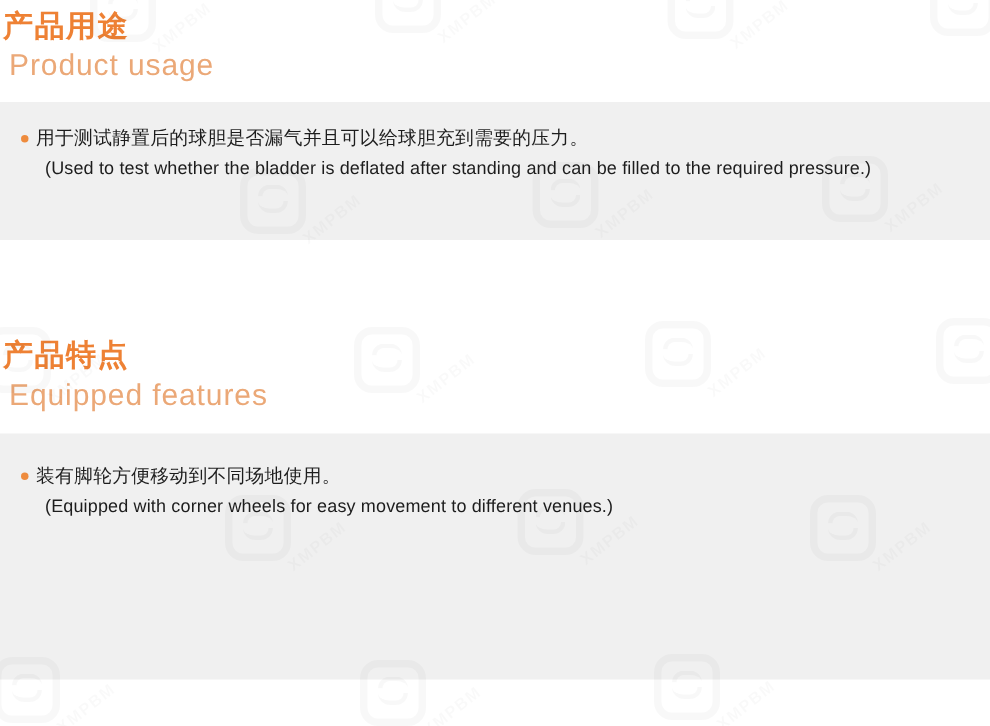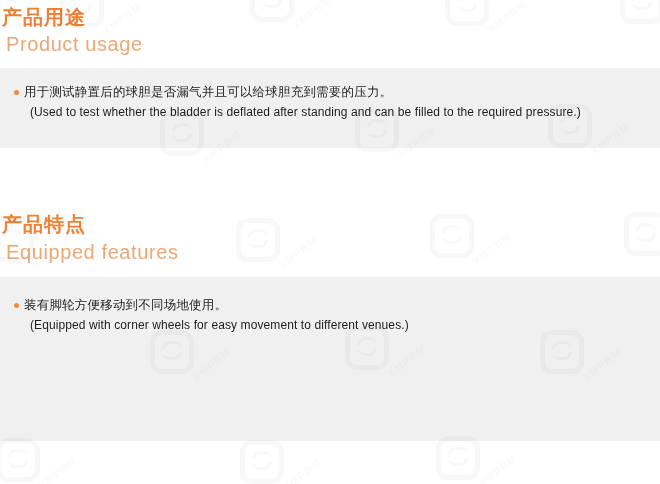--- a/index.html
+++ b/index.html
@@ -137,21 +137,21 @@
     line-height: 21px;
     letter-spacing: 0.1px;
     padding-left: 6px;
     max-width: 604px;
   }
 
   
   #section-usage .section-head { padding-top: 6px; }
   #section-usage .panel {
     margin-top: 11px;
-    height: 80px;
+    height: 92px;
     padding: 14px 18px 0 0;
     box-sizing: border-box;
   }
 
   
   #section-features { margin-top: 65px; }
   #section-features .panel {
     margin-top: 12px;
     min-height: 164px;
     padding: 18px 18px 0 0;

